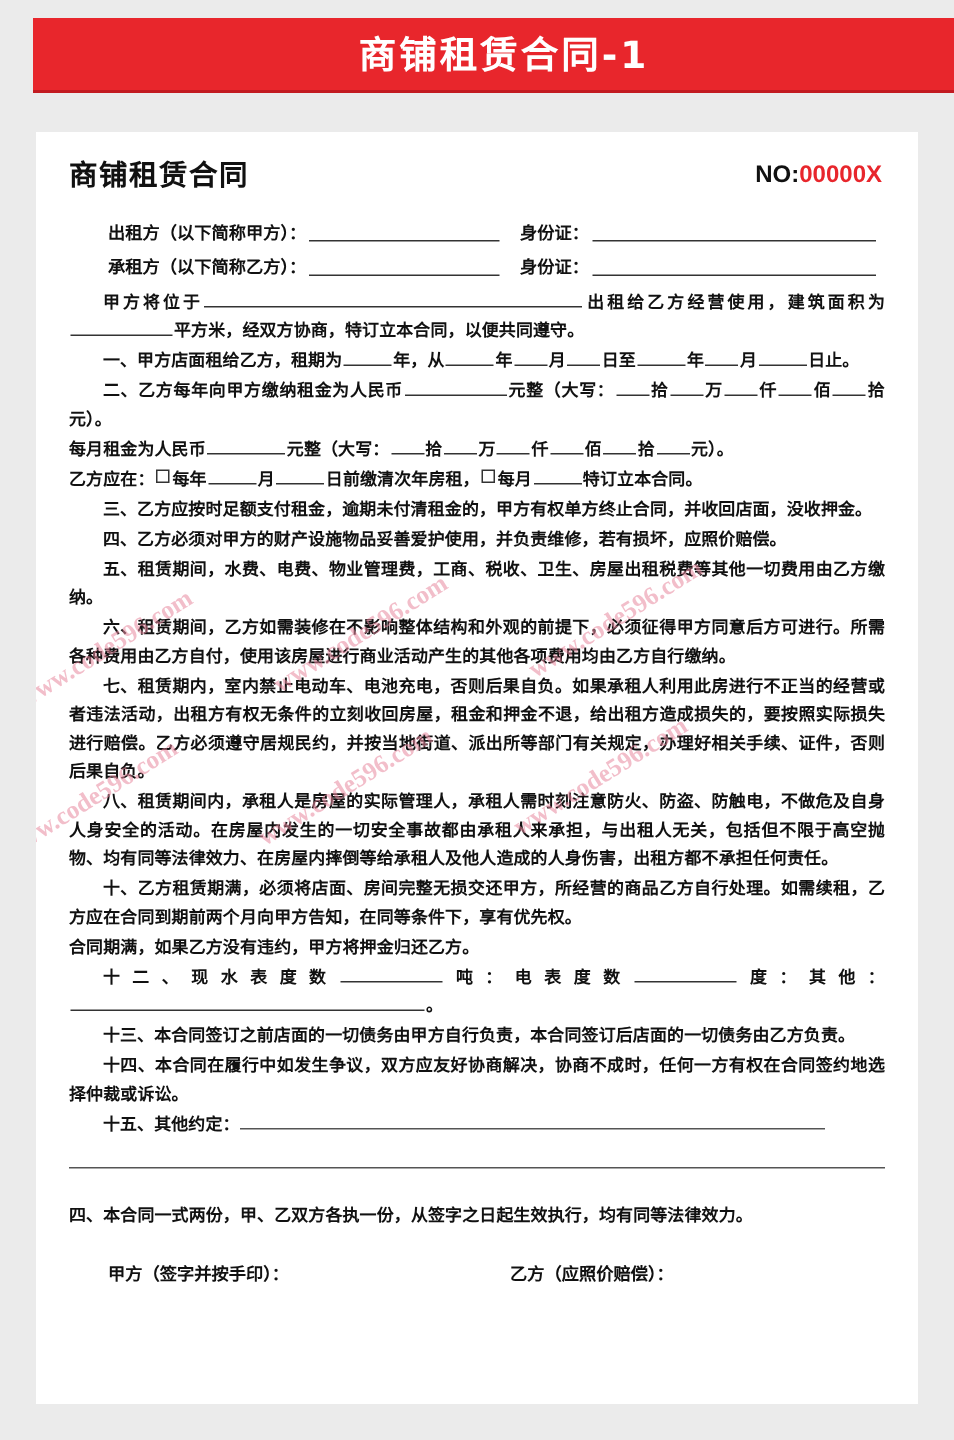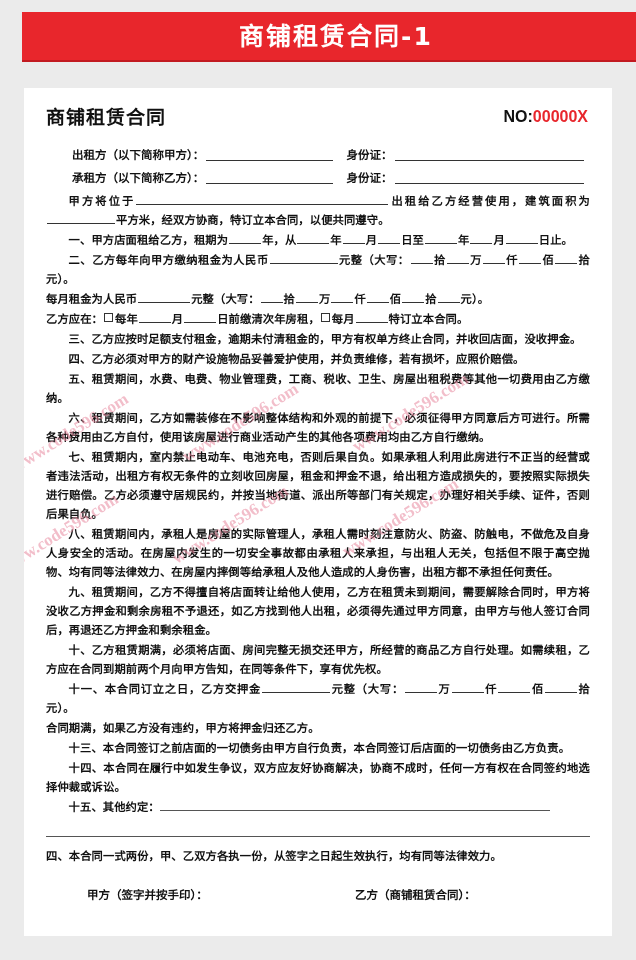--- a/index.html
+++ b/index.html
@@ -185,21 +185,20 @@
     box-sizing: border-box;
     padding-left: 26px;
   }
   .sign-col.right { padding-left: 22px; }
   .sign-line {
     font-size: 11.5px;
     font-weight: bold;
     color: #111;
     margin-bottom: 17px;
     white-space: nowrap;
-    margin-left: 15px;
   }
 </style>
 </head>
 <body>
 
 <div class="banner">
   <div class="banner-title">商铺租赁合同-1</div>
 </div>
 
 <div class="doc-card">
@@ -242,43 +241,42 @@
     <p class="clause"><span>每月租金为人民币</span><span class="bl bl-m"></span><span>元整（大写：</span><span class="bl bl-xs"></span><span>拾</span><span class="bl bl-xs"></span><span>万</span><span class="bl bl-xs"></span><span>仟</span><span class="bl bl-xs"></span><span>佰</span><span class="bl bl-xs"></span><span>拾</span><span class="bl bl-xs"></span><span>元）。</span></p>
 
     <p class="clause"><span>乙方应在：</span><span class="chk"></span><span>每年</span><span class="bl bl-s"></span><span>月</span><span class="bl bl-s"></span><span>日前缴清次年房租，</span><span class="chk"></span><span>每月</span><span class="bl bl-s"></span><span>特订立本合同。</span></p>
 
     <p class="clause indent">三、乙方应按时足额支付租金，逾期未付清租金的，甲方有权单方终止合同，并收回店面，没收押金。</p>
     <p class="clause indent">四、乙方必须对甲方的财产设施物品妥善爱护使用，并负责维修，若有损坏，应照价赔偿。</p>
     <p class="clause indent">五、租赁期间，水费、电费、物业管理费，工商、税收、卫生、房屋出租税费等其他一切费用由乙方缴纳。</p>
     <p class="clause indent">六、租赁期间，乙方如需装修在不影响整体结构和外观的前提下，必须征得甲方同意后方可进行。所需各种费用由乙方自付，使用该房屋进行商业活动产生的其他各项费用均由乙方自行缴纳。</p>
     <p class="clause indent">七、租赁期内，室内禁止电动车、电池充电，否则后果自负。如果承租人利用此房进行不正当的经营或者违法活动，出租方有权无条件的立刻收回房屋，租金和押金不退，给出租方造成损失的，要按照实际损失进行赔偿。乙方必须遵守居规民约，并按当地街道、派出所等部门有关规定，办理好相关手续、证件，否则后果自负。</p>
     <p class="clause indent">八、租赁期间内，承租人是房屋的实际管理人，承租人需时刻注意防火、防盗、防触电，不做危及自身人身安全的活动。在房屋内发生的一切安全事故都由承租人来承担，与出租人无关，包括但不限于高空抛物、均有同等法律效力、在房屋内摔倒等给承租人及他人造成的人身伤害，出租方都不承担任何责任。</p>
-    <p class="clause indent">九、租赁期间，乙方不得擅自将店面转让给他人使用，乙方在租赁未到期间，需要解除合同时，甲方将没收乙方押金和剩余房租不予退还，如乙方找到他人出租，必须得先通过甲方同意，由甲方与他人签订合同后，再退还乙方押金和剩余租金。</p>
     <p class="clause indent">十、乙方租赁期满，必须将店面、房间完整无损交还甲方，所经营的商品乙方自行处理。如需续租，乙方应在合同到期前两个月向甲方告知，在同等条件下，享有优先权。</p>
 
-    <p class="clause indent"><span>十一、本合同订立之日，乙方交押金</span><span class="bl bl-l"></span><span>元整（大写：</span><span class="bl bl-s"></span><span>万</span><span class="bl bl-s"></span><span>仟</span><span class="bl bl-s"></span><span>佰</span><span class="bl bl-s"></span><span>拾元）。</span></p>
 
     <p class="clause">合同期满，如果乙方没有违约，甲方将押金归还乙方。</p>
 
+    <p class="clause indent"><span>十二、现水表度数</span><span class="bl bl-l"></span><span>吨：电表度数</span><span class="bl bl-l"></span><span>度：其他：</span><span class="bl" style="width:236px"></span><span>。</span></p>
 
     <p class="clause indent">十三、本合同签订之前店面的一切债务由甲方自行负责，本合同签订后店面的一切债务由乙方负责。</p>
     <p class="clause indent">十四、本合同在履行中如发生争议，双方应友好协商解决，协商不成时，任何一方有权在合同签约地选择仲裁或诉讼。</p>
 
     <p class="clause indent"><span>十五、其他约定：</span><span class="rule-inline" style="width:390px"></span></p>
     <div class="rule-row"></div>
 
-    <p class="clause" style="margin-top:10px">四、本合同一式两份，甲、乙双方各执一份，从签字之日起生效执行，均有同等法律效力。</p>
+    <p class="clause" style="margin-top:22px">四、本合同一式两份，甲、乙双方各执一份，从签字之日起生效执行，均有同等法律效力。</p>
 
     <div class="sign-wrap">
       <div class="sign-col">
         <div class="sign-line">甲方（签字并按手印）：</div>
 
       </div>
       <div class="sign-col right">
-        <div class="sign-line">乙方（商铺租赁合同）：</div>
+        <div class="sign-line">乙方（应照价赔偿）：</div>
 
       </div>
     </div>
 
   </div>
 
   <div class="watermark-layer">
     <div class="wm" style="left:-10px;  top:370px;">www.code596.com</div>
     <div class="wm" style="left:160px;  top:360px;">www.code596.com</div>
     <div class="wm" style="left:330px;  top:350px;">www.code596.com</div>

